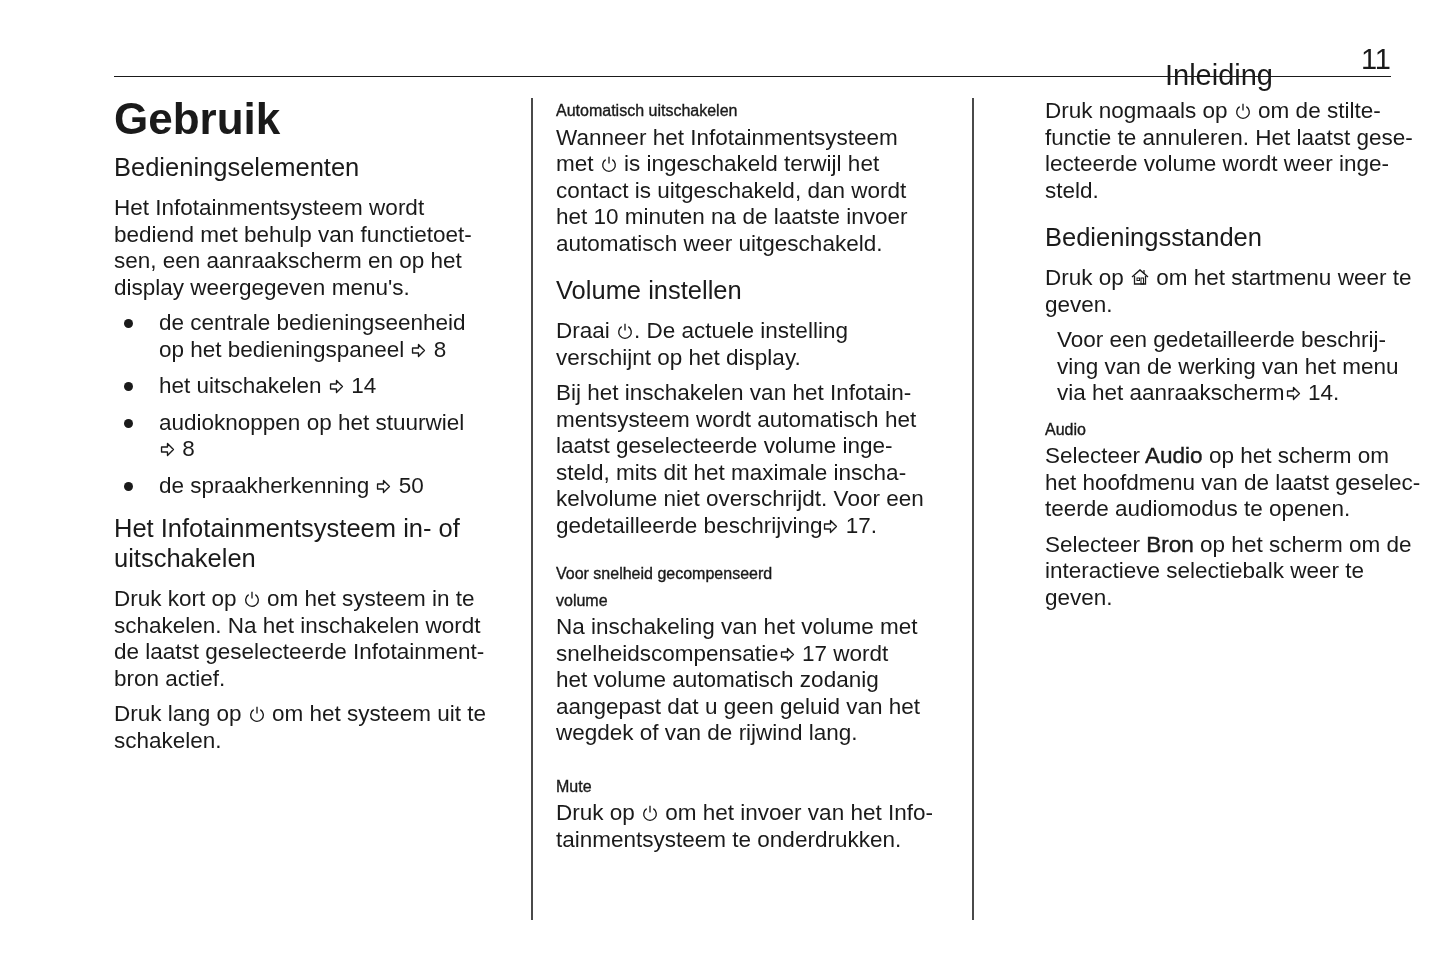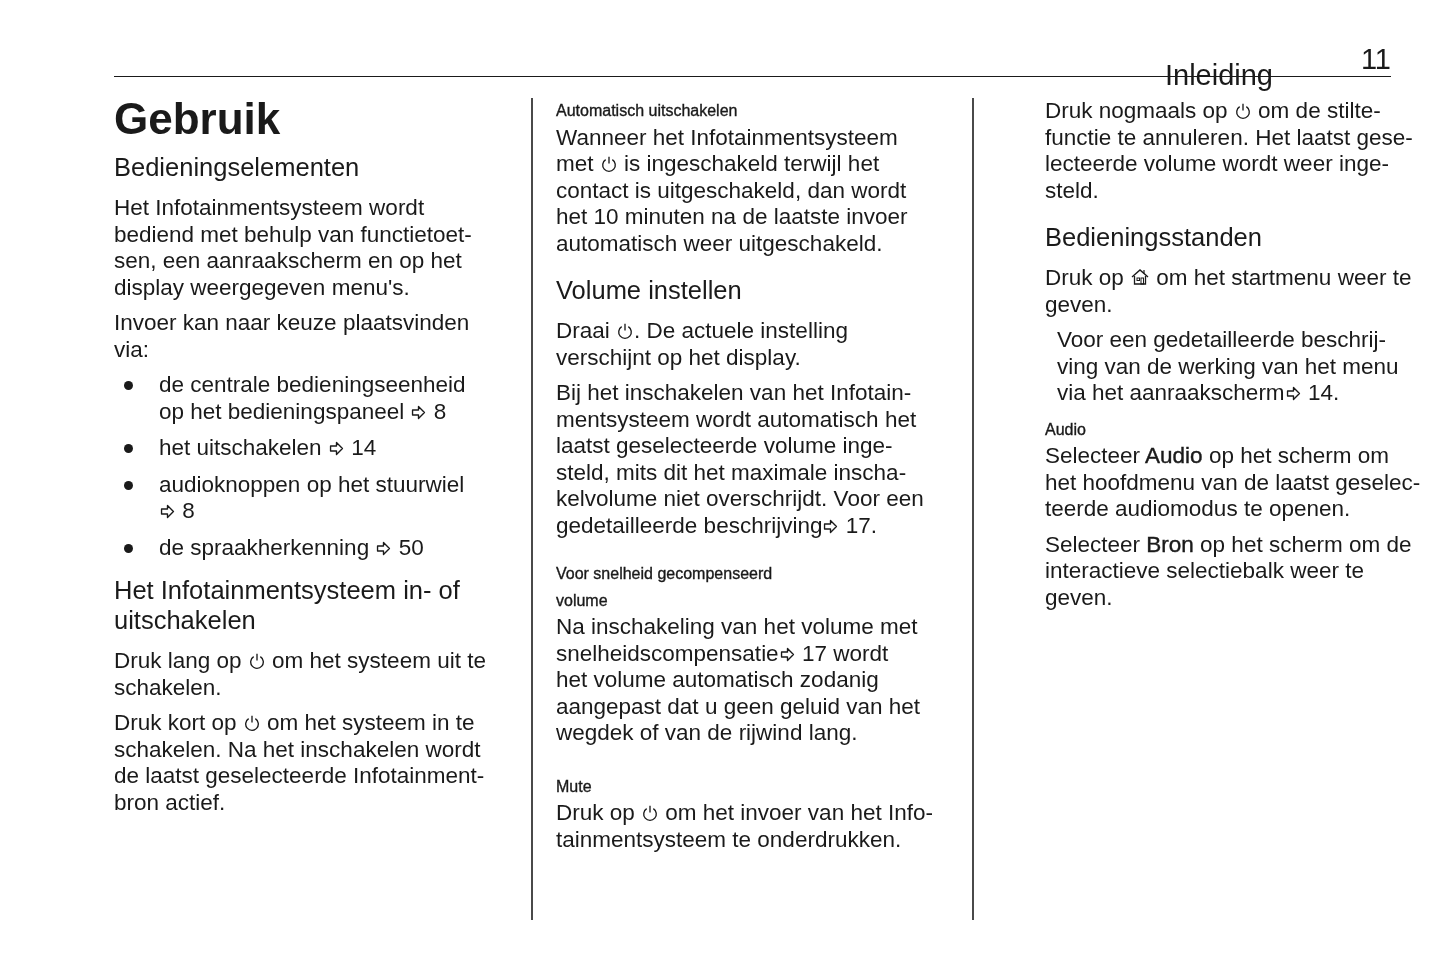--- a/index.html
+++ b/index.html
@@ -73,22 +73,20 @@
 <div class="divider div1"></div>
 <div class="divider div2"></div>
 
 <div class="col col1">
   <h1>Gebruik</h1>
   <h2>Bedieningselementen</h2>
   <p class="pre-line">Het Infotainmentsysteem wordt
 bediend met behulp van functietoet-
 sen, een aanraakscherm en op het
 display weergegeven menu's.</p>
-  <p class="pre-line">Invoer kan naar keuze plaatsvinden
-via:</p>
   <ul>
     <li>
       <span class="bullet"></span><span class="pre-line">de centrale bedieningseenheid
 op het bedieningspaneel</span>
       <svg class="icon" width="17" height="17">
           <use href="#ar"></use>
         </svg><span> 8</span>
     </li>
     <li>
       <span class="bullet"></span><span>het uitschakelen</span>
@@ -104,30 +102,30 @@
     </li>
     <li>
       <span class="bullet"></span><span>de spraakherkenning</span>
       <svg class="icon" width="17" height="17">
           <use href="#ar"></use>
         </svg><span> 50</span>
     </li>
   </ul>
   <h2 class="pre-line">Het Infotainmentsysteem in- of
 uitschakelen</h2>
-  <p class="pre-line"><span>Druk lang op </span><svg class="icon" width="18" height="18">
-        <use href="#pw"></use>
-      </svg><span> om het systeem uit te
-schakelen.</span></p>
   <p class="pre-line"><span>Druk kort op </span><svg class="icon" width="18" height="18">
         <use href="#pw"></use>
       </svg><span> om het systeem in te
 schakelen. Na het inschakelen wordt
 de laatst geselecteerde Infotainment-
 bron actief.</span></p>
+  <p class="pre-line"><span>Druk lang op </span><svg class="icon" width="18" height="18">
+        <use href="#pw"></use>
+      </svg><span> om het systeem uit te
+schakelen.</span></p>
 </div>
 
 <div class="col col2">
   <h3>Automatisch uitschakelen</h3>
   <p class="pre-line" style="margin-bottom:18px"><span>Wanneer het Infotainmentsysteem
 met </span><svg class="icon" width="18" height="18">
         <use href="#pw"></use>
       </svg><span> is ingeschakeld terwijl het
 contact is uitgeschakeld, dan wordt
 het 10 minuten na de laatste invoer

